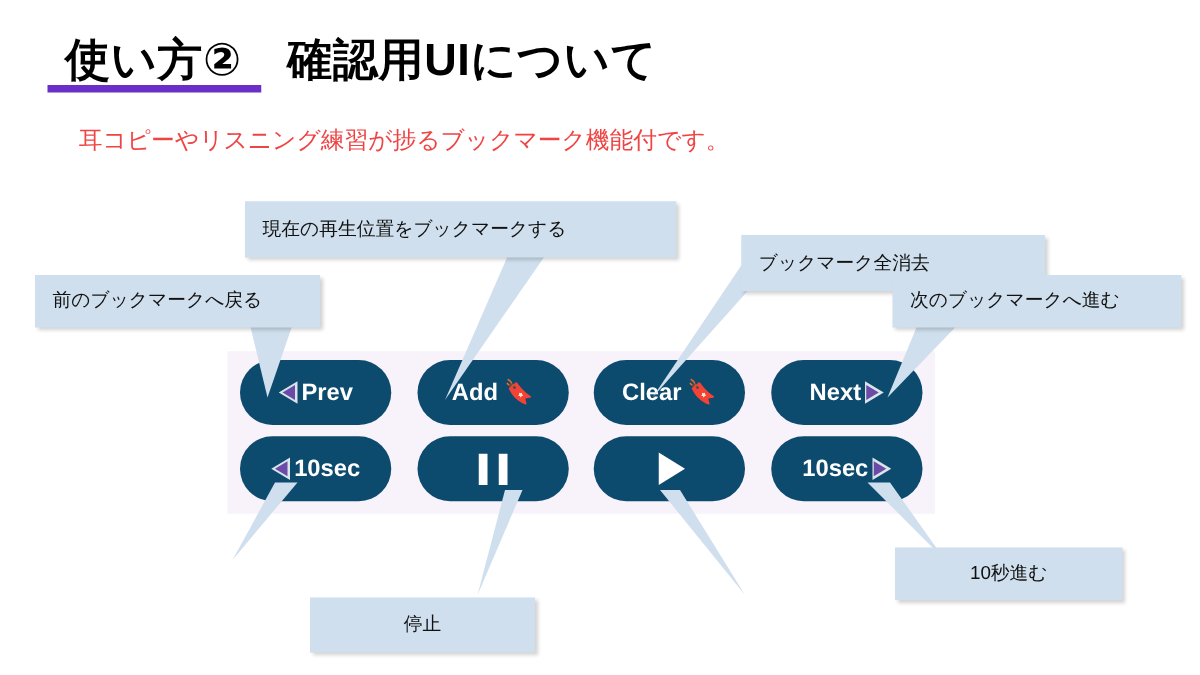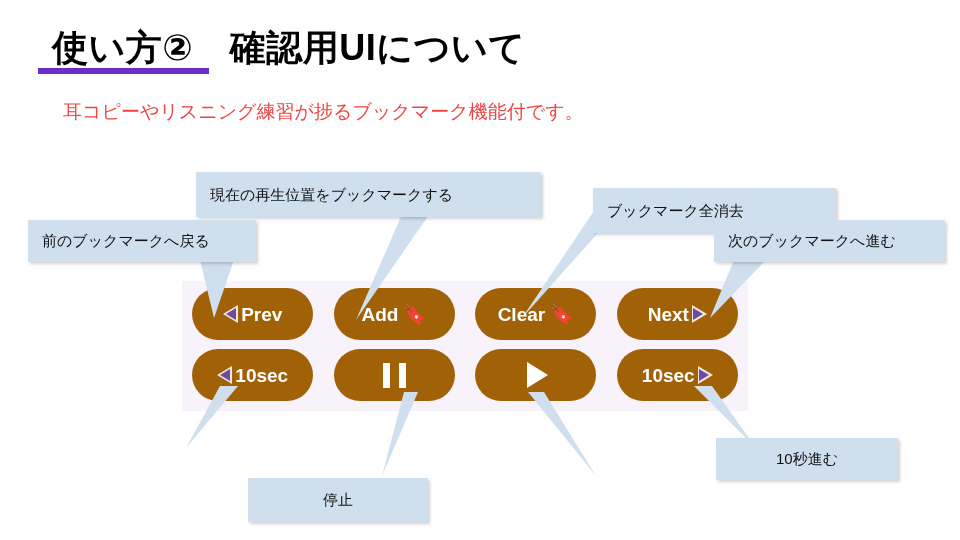--- a/index.html
+++ b/index.html
@@ -35,21 +35,21 @@
     z-index:1;
   }
   .btn-row{
     position:absolute;left:0;width:100%;height:56px;
     display:flex;justify-content:space-around;align-items:center;
   }
   .btn-row.row1{top:5px;}
   .btn-row.row2{top:66px;}
   .pbtn{
     width:121px;height:52px;border-radius:26px;
-    background:#a16207;
+    background:#0c4a6e;
     display:flex;align-items:center;justify-content:center;
     color:#ffffff;font-size:19px;font-weight:bold;
     box-sizing:border-box;gap:3px;
     user-select:none;
   }
   .pbtn .lbl{line-height:1;}
 
   
   .tri-out-l,.tri-out-r{
     width:0;height:0;display:inline-block;position:relative;
@@ -169,21 +169,21 @@
         <span class="tri-solid"></span>
       </div>
       <div class="pbtn">
         <span class="lbl">10sec</span>
         <span class="tri-out-r"></span>
       </div>
     </div>
 
   </div>
 
-  <div class="callout" style="left:196px;top:172px;width:345px;height:45px;">
+  <div class="callout" style="left:196px;top:161px;width:345px;height:45px;">
     <span class="ctxt">現在の再生位置をブックマークする</span>
   </div>
 
   <div class="callout" style="left:593px;top:155px;width:243px;height:45px;margin-top:33px;">
     <span class="ctxt">ブックマーク全消去</span>
   </div>
 
   <div class="callout" style="left:28px;top:220px;width:228px;height:42px;">
     <span class="ctxt">前のブックマークへ戻る</span>
   </div>

